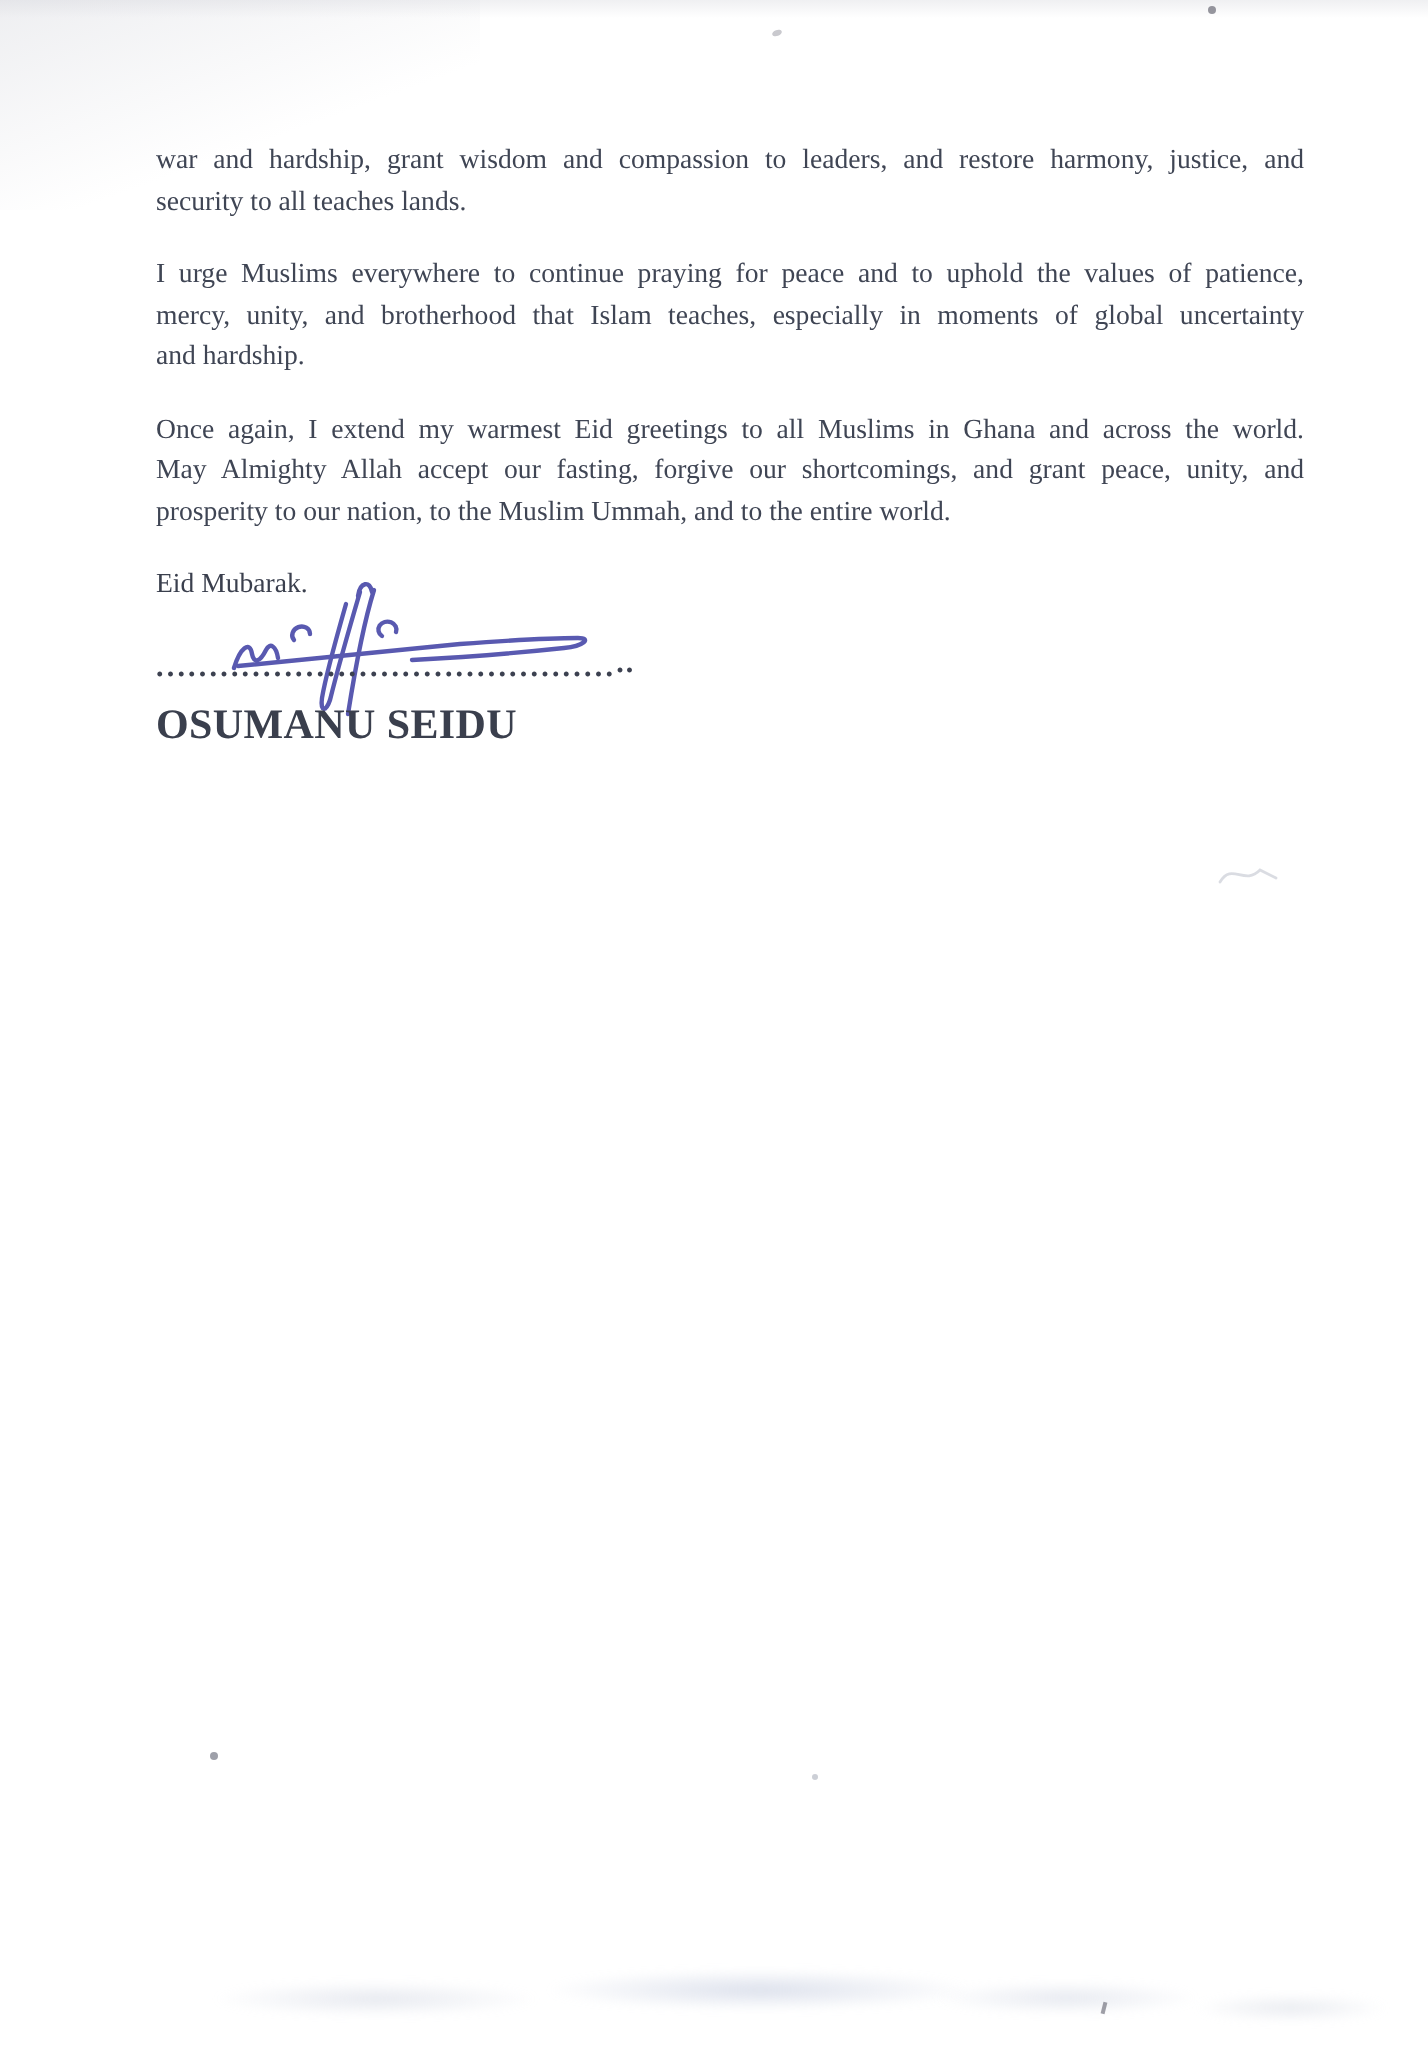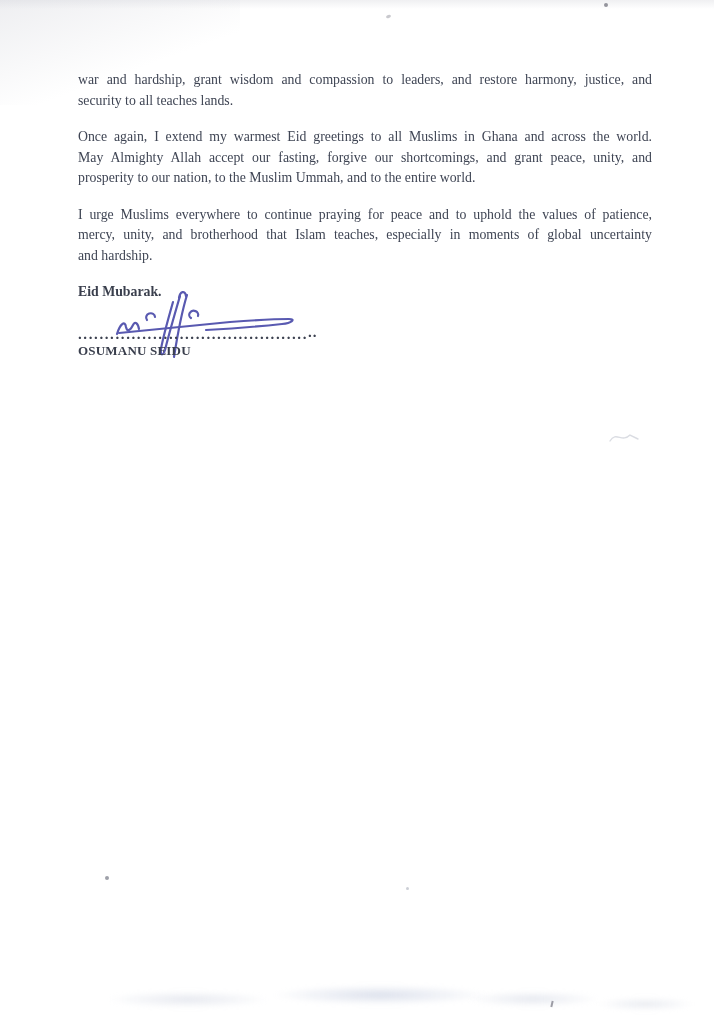--- a/index.html
+++ b/index.html
@@ -53,21 +53,21 @@
     top: 70px;
     width: 574px;
     font-size: 13.8px;
     line-height: 20.5px;
     color: #3f4554;
   }
   .para { margin: 0 0 16px 0; }
   .line { text-align: justify; }
   .line.just { text-align-last: justify; }
   .closing {
-    font-weight: bold;
+    font-weight: normal;
     color: #3a3f4d;
   }
 
   
   .signature-svg {
     position: absolute;
     left: 95px;
     top: 286px;
     pointer-events: none;
   }
@@ -78,23 +78,23 @@
     font-weight: bold;
     font-size: 15px;
     letter-spacing: 1.6px;
     color: #3c4150;
     white-space: nowrap;
   }
   .dotted-tail { position: relative; top: -2px; letter-spacing: 1px; }
   .name-block {
     position: absolute;
     left: 78px;
-    top: 342px;
+    top: 354px;
     font-weight: bold;
-    font-size: 13px;
+    font-size: 21px;
     line-height: 17.6px;
     letter-spacing: 0.2px;
     color: #3a3f4d;
     white-space: nowrap;
   }
 </style>
 </head>
 <body>
 
 <div class="page">
@@ -113,28 +113,28 @@
   <div class="smudge smudge-3"></div>
   <div class="smudge smudge-4"></div>
   <div class="tick-mark"></div>
 
   <div class="body-text">
     <div class="para">
       <div class="line just">war and hardship, grant wisdom and compassion to leaders, and restore harmony, justice, and</div>
       <div class="line">security to all teaches lands.</div>
     </div>
     <div class="para">
+      <div class="line just">I urge Muslims everywhere to continue praying for peace and to uphold the values of patience,</div>
+      <div class="line just">mercy, unity, and brotherhood that Islam teaches, especially in moments of global uncertainty</div>
+      <div class="line">and hardship.</div>
+    </div>
+    <div class="para">
       <div class="line just">Once again, I extend my warmest Eid greetings to all Muslims in Ghana and across the world.</div>
       <div class="line just">May Almighty Allah accept our fasting, forgive our shortcomings, and grant peace, unity, and</div>
       <div class="line">prosperity to our nation, to the Muslim Ummah, and to the entire world.</div>
-    </div>
-    <div class="para">
-      <div class="line just">I urge Muslims everywhere to continue praying for peace and to uphold the values of patience,</div>
-      <div class="line just">mercy, unity, and brotherhood that Islam teaches, especially in moments of global uncertainty</div>
-      <div class="line">and hardship.</div>
     </div>
     <div class="closing">Eid Mubarak.</div>
   </div>
 
   <svg class="signature-svg" width="215" height="78" viewBox="0 0 215 78">
     <g fill="none" stroke="#4b4caa" stroke-width="2.2" stroke-linecap="round" stroke-linejoin="round" opacity="0.92">
       <path d="M22,48 C25,38 30,34 31,41 C32,46 35,45 38,39 C40,35 43,37 44,43"></path>
       <path d="M52,34 a4.5,4 -20 1,1 8,-3"></path>
       <path d="M85,10 C80,27 74,48 70,64 C68,70 65,70 66,63 C68,51 74,30 78,16"></path>
       <path d="M92,9 C87,25 82,52 79,71"></path>

